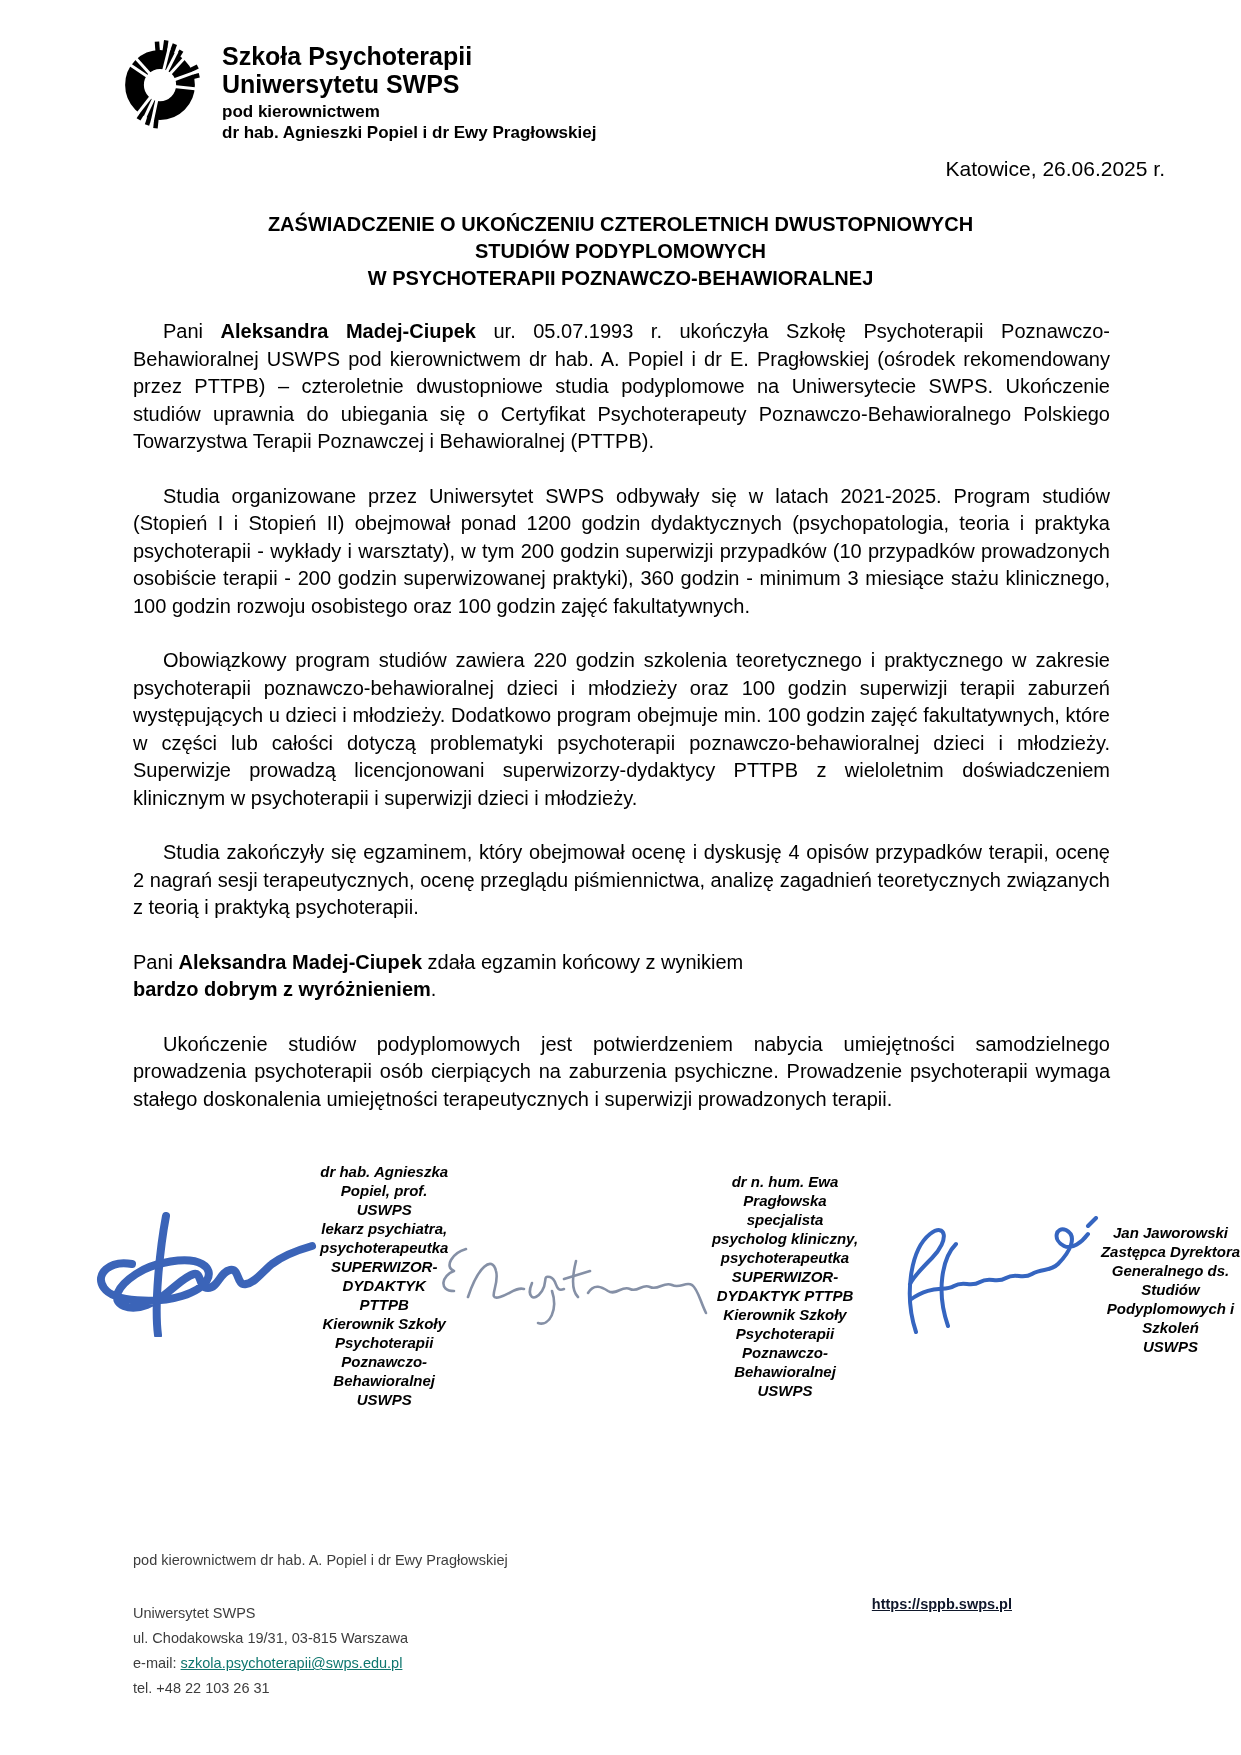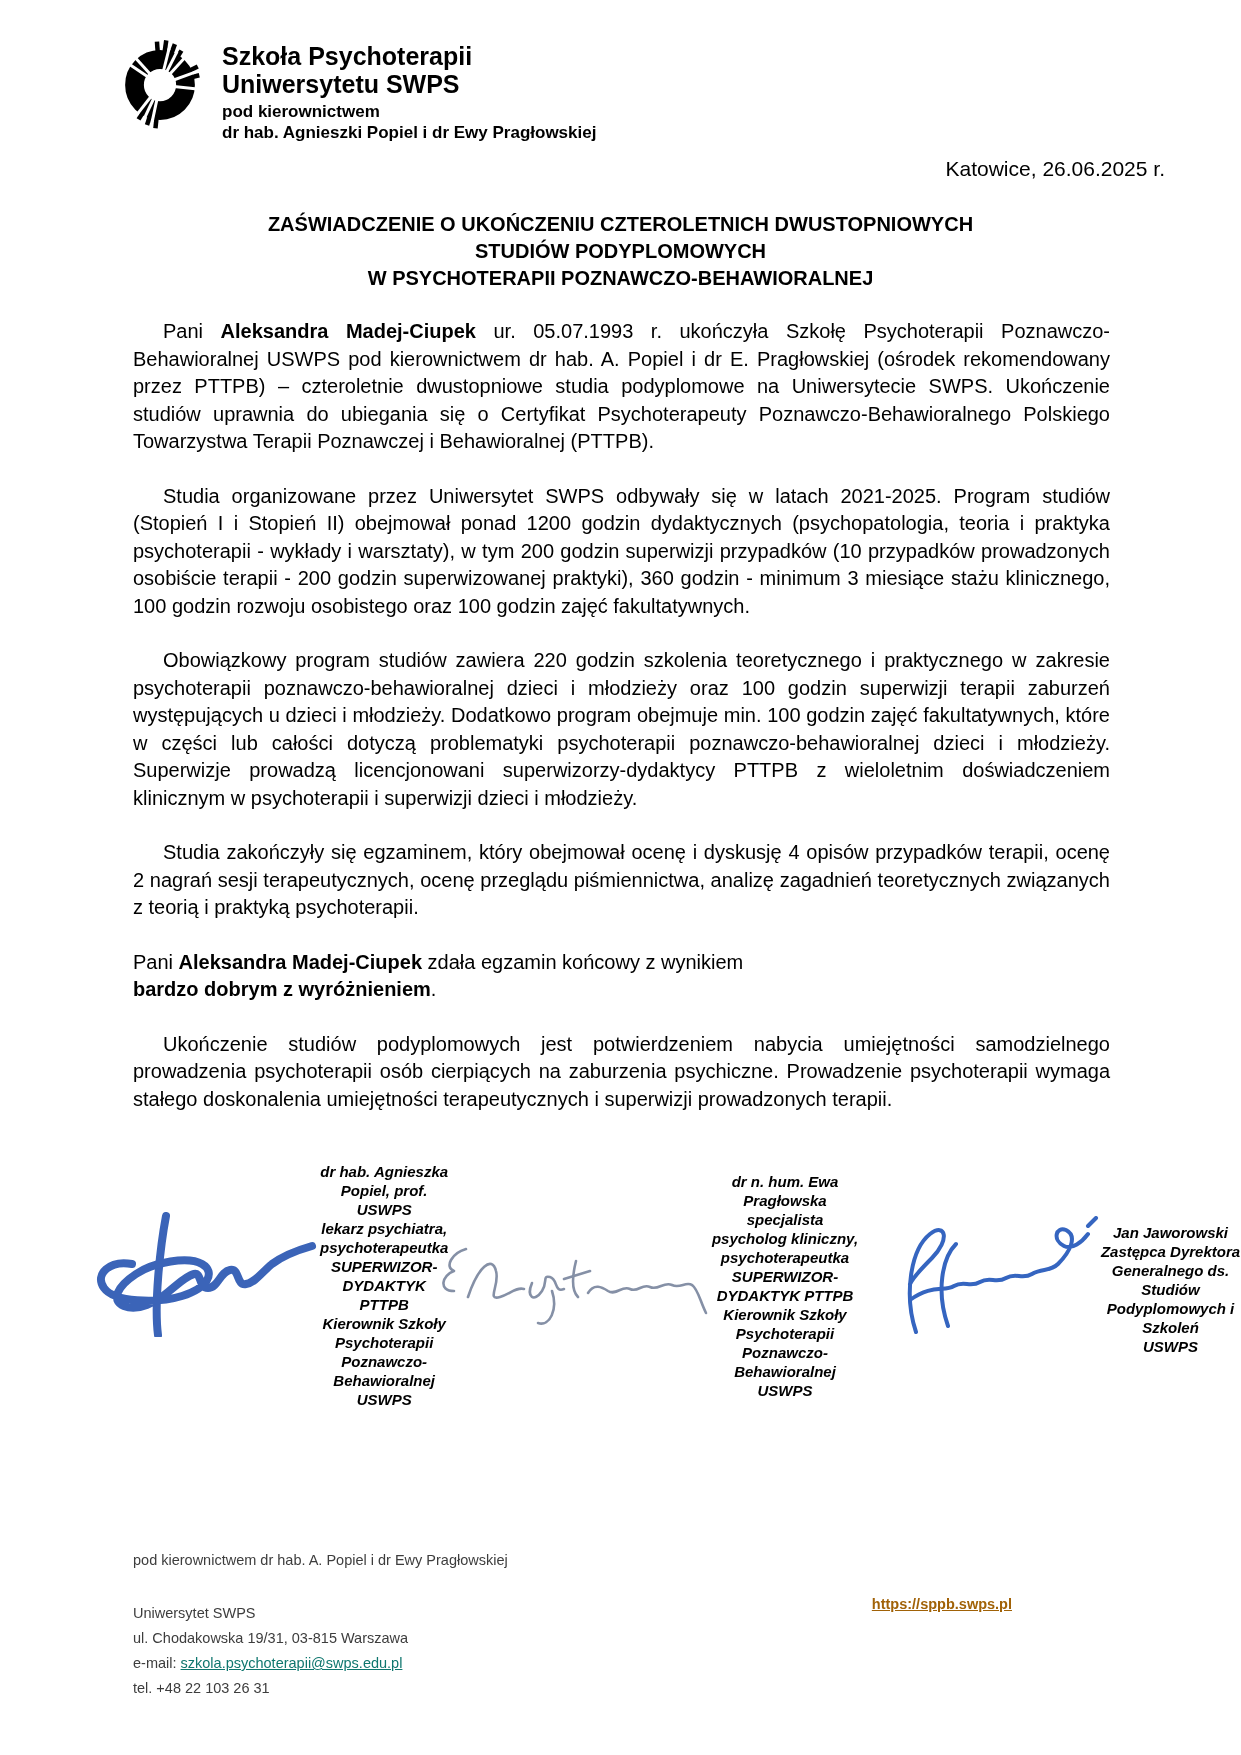--- a/index.html
+++ b/index.html
@@ -78,21 +78,21 @@
   .sig-col.c3 .sig-art{align-items:flex-start;padding-top:4px;}
   
   .footer{
     position:absolute;
     left:133px;right:131px;top:1548px;
     font-size:14.5px;
     color:#3d3d3d;
     line-height:25px;
   }
   .footer .gap{height:28px;}
-  .footer a{color:#a16207;}
+  .footer a{color:#0f172a;}
   .footer .email-link{color:#0f766e;text-decoration:underline;}
   .site-link{
     position:absolute;
     right:98px;top:44px;
     font-weight:bold;
     font-size:14.5px;
     color:var(--link-gray);
     text-decoration:underline;
   }
   svg{display:block;}

